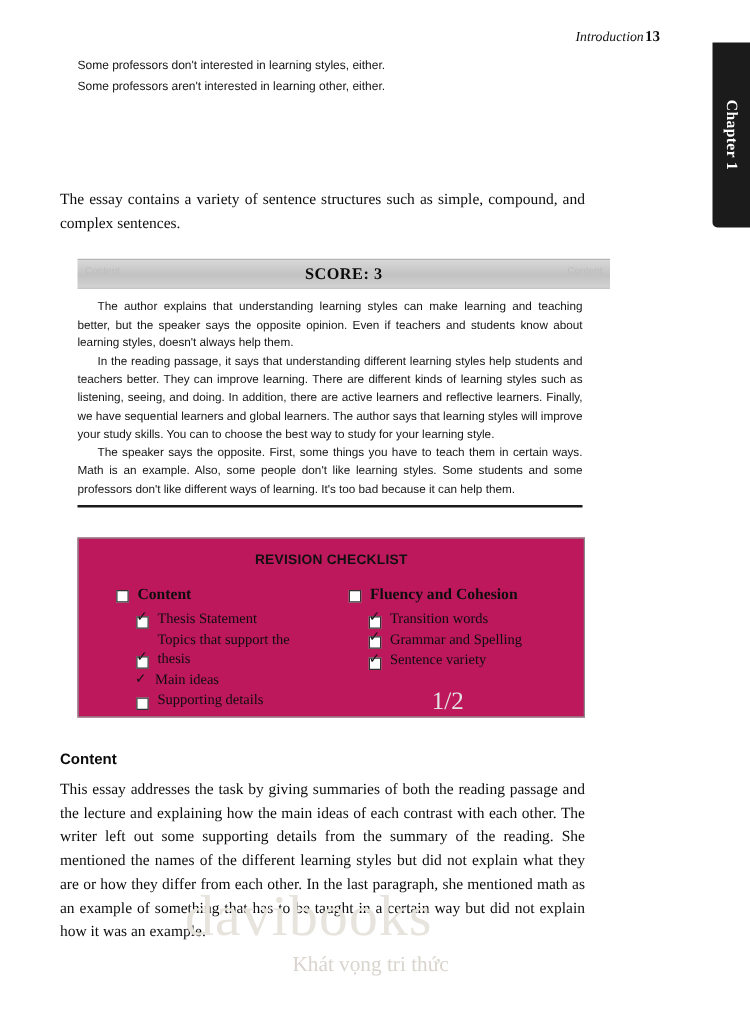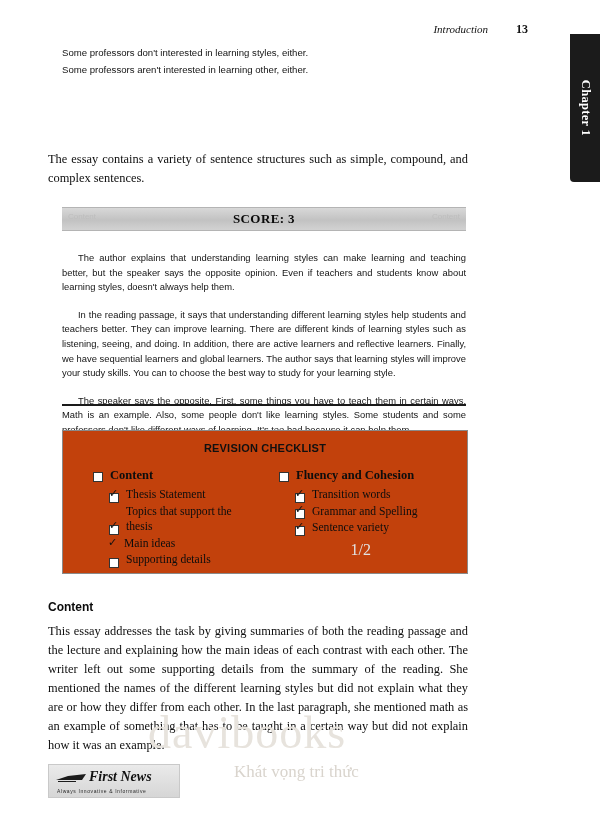--- a/index.html
+++ b/index.html
@@ -25,21 +25,21 @@
   
   .header {
     position: absolute;
     top: 22px;
     right: 72px;
     font-family: "Liberation Serif", serif;
     font-size: 11px;
     color: #111;
     display: flex;
     align-items: baseline;
-    gap: 28px;
+    gap: 1px;
   }
   .header .head-title {
     font-style: italic;
   }
   .header .page-num {
     font-weight: bold;
     font-size: 12px;
   }
 
   
@@ -96,20 +96,21 @@
   
   .score-band {
     position: absolute;
     left: 62px;
     top: 207px;
     width: 404px;
     height: 22px;
     background: linear-gradient(to bottom, #d8d8d8, #c2c2c2 55%, #d2d2d2);
     border-top: 1px solid #b4b4b4;
     border-bottom: 1px solid #b4b4b4;
+    padding-left: 22px;
   }
   .score-band .score-text {
     position: absolute;
     left: 0; right: 0;
     top: 3px;
     text-align: center;
     font-family: "Liberation Serif", serif;
     font-size: 13px;
     font-weight: bold;
     letter-spacing: .4px;
@@ -131,40 +132,40 @@
     position: absolute;
     left: 62px;
     top: 238px;
     width: 404px;
     font-family: "Liberation Sans", sans-serif;
     font-size: 9.4px;
     line-height: 14.6px;
     text-align: justify;
     color: #141414;
   }
-  .response p { margin: 13px 0 0 0; text-indent: 16px; }
+  .response p { margin: 0 0 0 0; text-indent: 16px; }
 
   .rule {
     position: absolute;
     left: 62px;
     top: 404px;
     width: 404px;
     height: 2px;
     background: #1a1a1a;
   }
 
   
   .checklist {
     position: absolute;
     left: 62px;
     top: 430px;
     width: 404px;
     height: 142px;
     border: 1px solid #8a8a8a;
-    background: #c2410c;
+    background: #be185d;
     box-shadow: 0 0 0 0 #fff;
   }
   .checklist .cl-title {
     text-align: center;
     margin-top: 11px;
     font-family: "Liberation Sans", sans-serif;
     font-size: 11px;
     font-weight: bold;
     letter-spacing: .2px;
     color: #101010;
@@ -235,23 +236,23 @@
     left: -1px;
     top: -6px;
     font-size: 11px;
     line-height: 11px;
     color: #111;
     font-family: "DejaVu Sans", sans-serif;
   }
   .cl-ghost {
     position: absolute;
     right: 96px;
-    bottom: 14px;
-    font-family: "Liberation Serif", serif;
-    font-size: 16px;
+    bottom: 0;
+    font-family: "Liberation Serif", serif;
+    font-size: 20px;
     color: #e2e2e2;
     margin-top: 40px;
   }
 
   
   .content-head {
     position: absolute;
     left: 48px;
     top: 600px;
     font-family: "Liberation Sans", sans-serif;
@@ -421,22 +422,14 @@
     </div>
     <div class="cl-ghost">1/2</div>
   </div>
 
   <div class="content-head">Content</div>
   <div class="content-body">This essay addresses the task by giving summaries of both the reading passage and the lecture and explaining how the main ideas of each contrast with each other. The writer left out some supporting details from the summary of the reading. She mentioned the names of the different learning styles but did not explain what they are or how they differ from each other. In the last paragraph, she mentioned math as an example of something that has to be taught in a certain way but did not explain how it was an example.</div>
 
   <div class="wm-main">davibooks</div>
   <div class="wm-sub">Khát vọng tri thức</div>
 
-  <div class="footer-logo">
-    <svg class="fl-swoosh" viewBox="0 0 30 9">
-      <path d="M0 7 L26 7 L30 1 L12 3 Z" fill="#1b1b1b"></path>
-      <path d="M2 8.5 L20 8.5" stroke="#1b1b1b" stroke-width="1"></path>
-    </svg>
-    <span class="fl-name">First News</span>
-    <span class="fl-tag">Always Innovative &amp; Informative</span>
-  </div>
 
 </div>
 
 </body></html>

